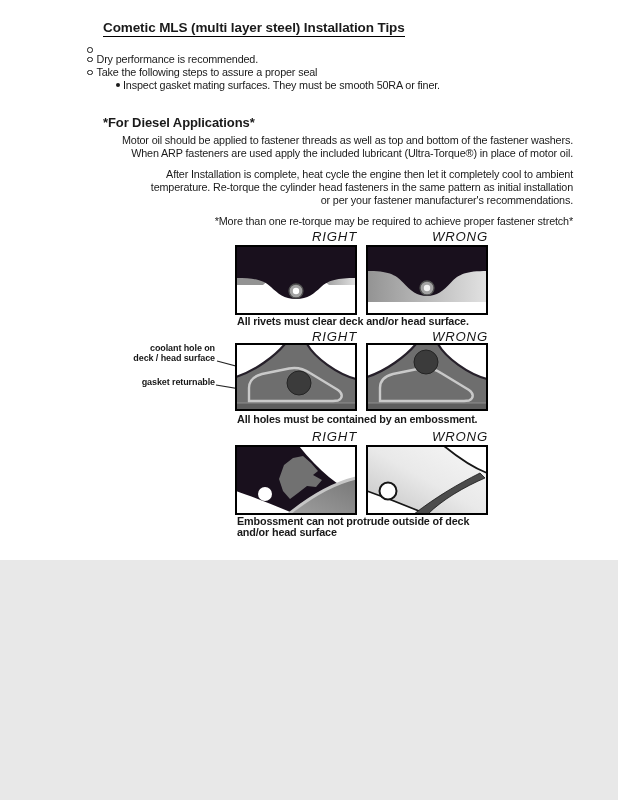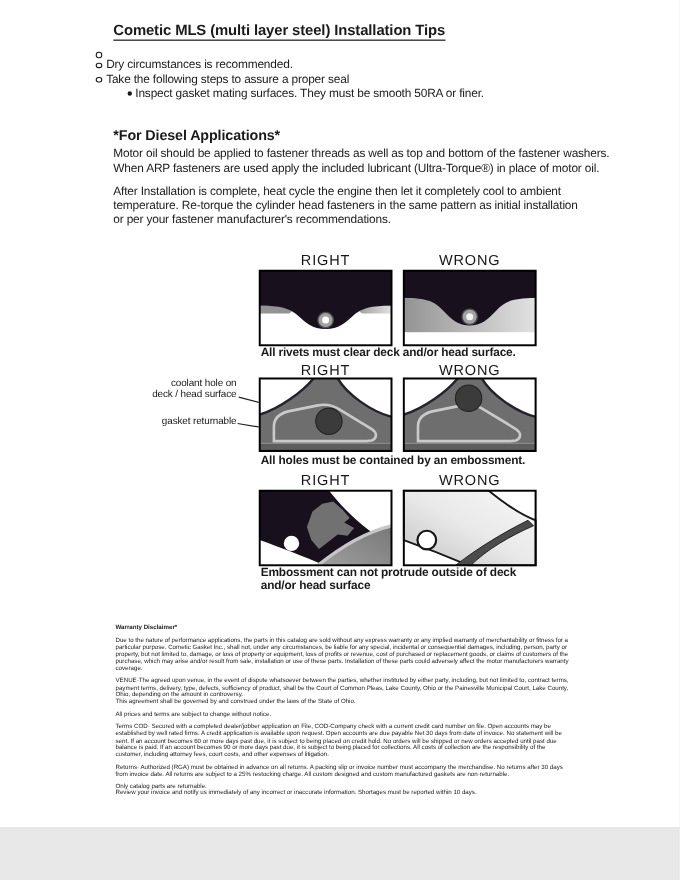--- a/index.html
+++ b/index.html
@@ -1,42 +1,42 @@
 <!DOCTYPE html>
 <html style="--ink: #1a1a1a; --dark-metal: #19101d; --gasket-gray: #6e6e6e; --deck-gray: #939393; --deck-gray-light: #e2e2e2; --embossment-line: #c9c9c9; --hole-gray: #3b3b3b;"><head>
 <meta charset="utf-8">
 <style>
   html,body{margin:0;padding:0;background:#e8e8e8;}
   .page{
-    position:relative;width:618px;height:752px;background:#ffffff;
+    position:relative;width:618px;height:560px;background:#ffffff;
     font-family:"Liberation Sans","DejaVu Sans",sans-serif;color:#1a1a1a;
     overflow:hidden;margin:0 auto;
   }
   .abs{position:absolute;}
   .doc-title{
     left:103px;top:20px;font-size:13.5px;font-weight:bold;
     border-bottom:1.6px solid #000;padding-bottom:1px;letter-spacing:-0.1px;
   }
   .body-text{font-size:10.8px;line-height:13px;letter-spacing:-0.15px;}
   .bullets{left:87px;top:43px;width:480px;}
   .b-row{display:flex;align-items:flex-start;}
   .b-row.lvl2{padding-left:29px;text-align:right;}
   .marker-circle{flex:0 0 auto;width:3.5px;height:3.5px;border:1px solid #1a1a1a;border-radius:50%;margin:4px 4px 0 0;}
   .marker-dot{flex:0 0 auto;width:4px;height:4px;background:#1a1a1a;border-radius:50%;margin:4.5px 3px 0 0;}
   .b-line{white-space:nowrap;}
   .diesel{left:103px;top:116px;width:470px;}
   .diesel-heading{font-size:13px;font-weight:bold;margin-bottom:5px;letter-spacing:-0.1px;}
-  .para{margin-bottom:8px;}
+  .para{margin-bottom:8px;text-align:right;}
   .para div{white-space:nowrap;}
   .note{margin-top:0;}
-  .fig-label{width:122px;text-align:center;font-size:13.2px;letter-spacing:0.8px;color:#161616;}
+  .fig-label{width:122px;text-align:right;font-size:13.2px;letter-spacing:0.8px;color:#161616;font-style:italic;}
   .panel{width:122px;}
   .panel svg{display:block;}
   .fig-caption{left:237px;font-size:10.8px;font-weight:bold;letter-spacing:-0.15px;white-space:nowrap;}
-  .annot{font-size:9px;line-height:9.6px;letter-spacing:-0.1px;color:#161616;text-align:right;}
+  .annot{font-size:9px;line-height:9.6px;letter-spacing:-0.1px;color:#161616;text-align:right;font-weight:bold;}
   .disclaimer{left:105px;top:568px;width:414px;font-size:5.6px;line-height:6.15px;color:#222;}
   .disclaimer .dp{margin-bottom:5.5px;}
   .disc-heading{font-weight:bold;margin-bottom:6px;}
   .page-number{left:383px;top:762px;font-size:13px;letter-spacing:0.4px;color:#ec4899;}
   .leader{position:absolute;left:0;top:0;pointer-events:none;}
 </style>
 </head>
 <body>
 
 <svg width="0" height="0" style="position:absolute">
@@ -60,21 +60,21 @@
 <div class="page">
 
   <div class="abs doc-title">Cometic MLS (multi layer steel) Installation Tips</div>
 
   <div class="abs bullets body-text">
     <div class="b-row">
       <span class="marker-circle"></span>
     </div>
     <div class="b-row">
       <span class="marker-circle"></span>
-      <span class="b-line">Dry circumstances is recommended.</span>
+      <span class="b-line">Dry performance is recommended.</span>
     </div>
     <div class="b-row">
       <span class="marker-circle"></span>
       <span class="b-line">Take the following steps to assure a proper seal</span>
     </div>
     <div class="b-row lvl2">
       <span class="marker-dot"></span>
       <span class="b-line">Inspect gasket mating surfaces.  They must be smooth 50RA or finer.</span>
     </div>
   </div>
@@ -83,20 +83,21 @@
     <div class="diesel-heading">*For Diesel Applications*</div>
     <div class="para">
       <div>Motor oil should be applied to fastener threads as well as top and bottom of the fastener washers.</div>
       <div>When ARP fasteners are used apply the included lubricant (Ultra-Torque®) in place of motor oil.</div>
     </div>
     <div class="para">
       <div>After Installation is complete, heat cycle the engine then let it completely cool to ambient</div>
       <div>temperature. Re-torque the cylinder head fasteners in the same pattern as initial installation</div>
       <div>or per your fastener manufacturer's recommendations.</div>
     </div>
+    <div class="para note">*More than one re-torque may be required to achieve proper fastener stretch*</div>
   </div>
 
   <div class="abs fig-label" style="left:235px;top:229px">RIGHT</div>
   <div class="abs fig-label" style="left:366px;top:229px">WRONG</div>
 
   <div class="abs panel" style="left:235px;top:245px">
     <svg width="122" height="70" viewBox="0 0 122 70">
       <rect x="0" y="0" width="122" height="70" fill="#ffffff"></rect>
       <polygon points="1,33 36,33 28,40 1,40" style="fill:var(--deck-gray)"></polygon>
       <polygon points="86,33 121,33 121,40 94,40" fill="url(#gDeckL)"></polygon>

